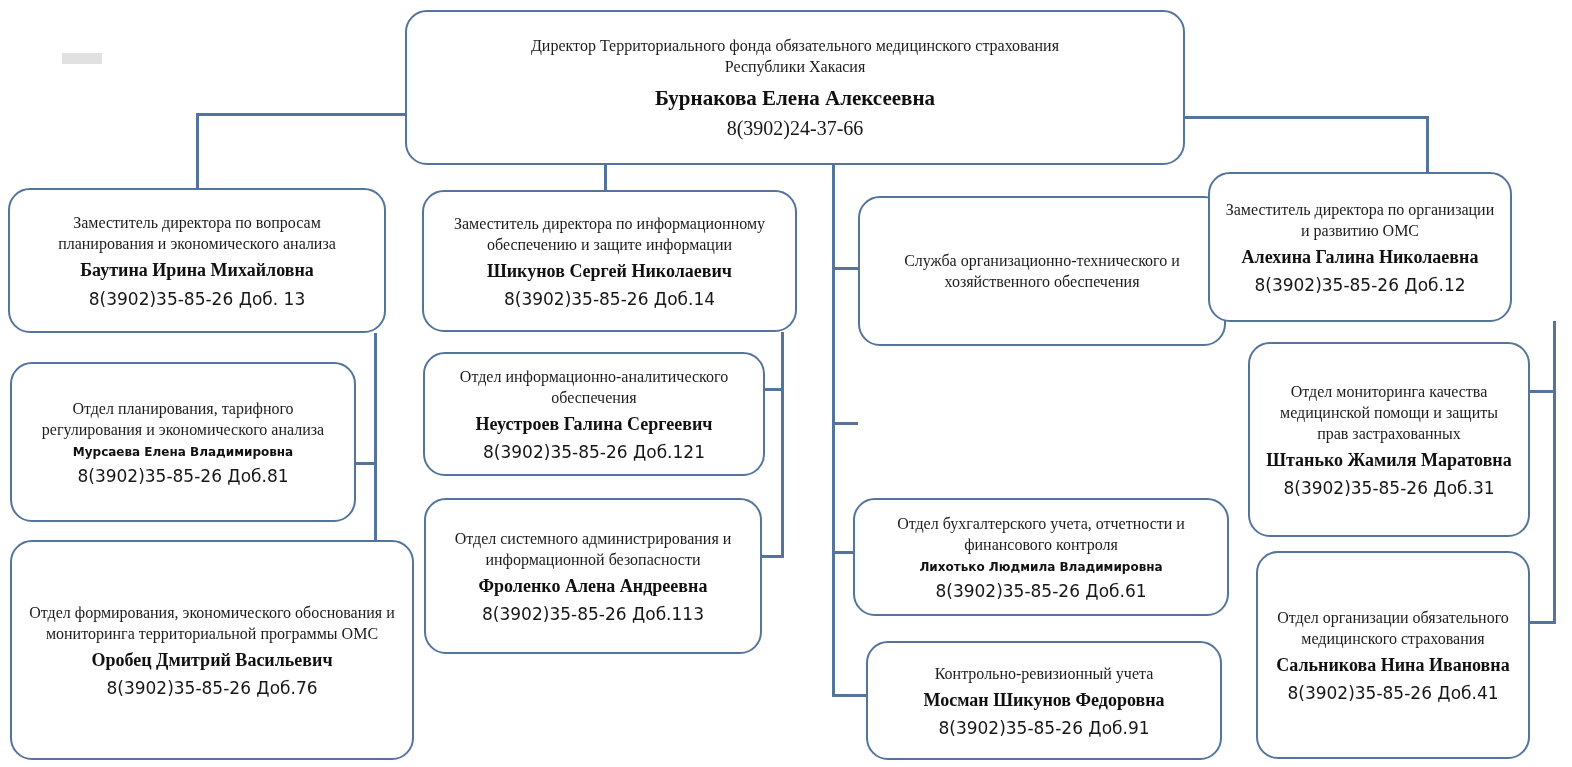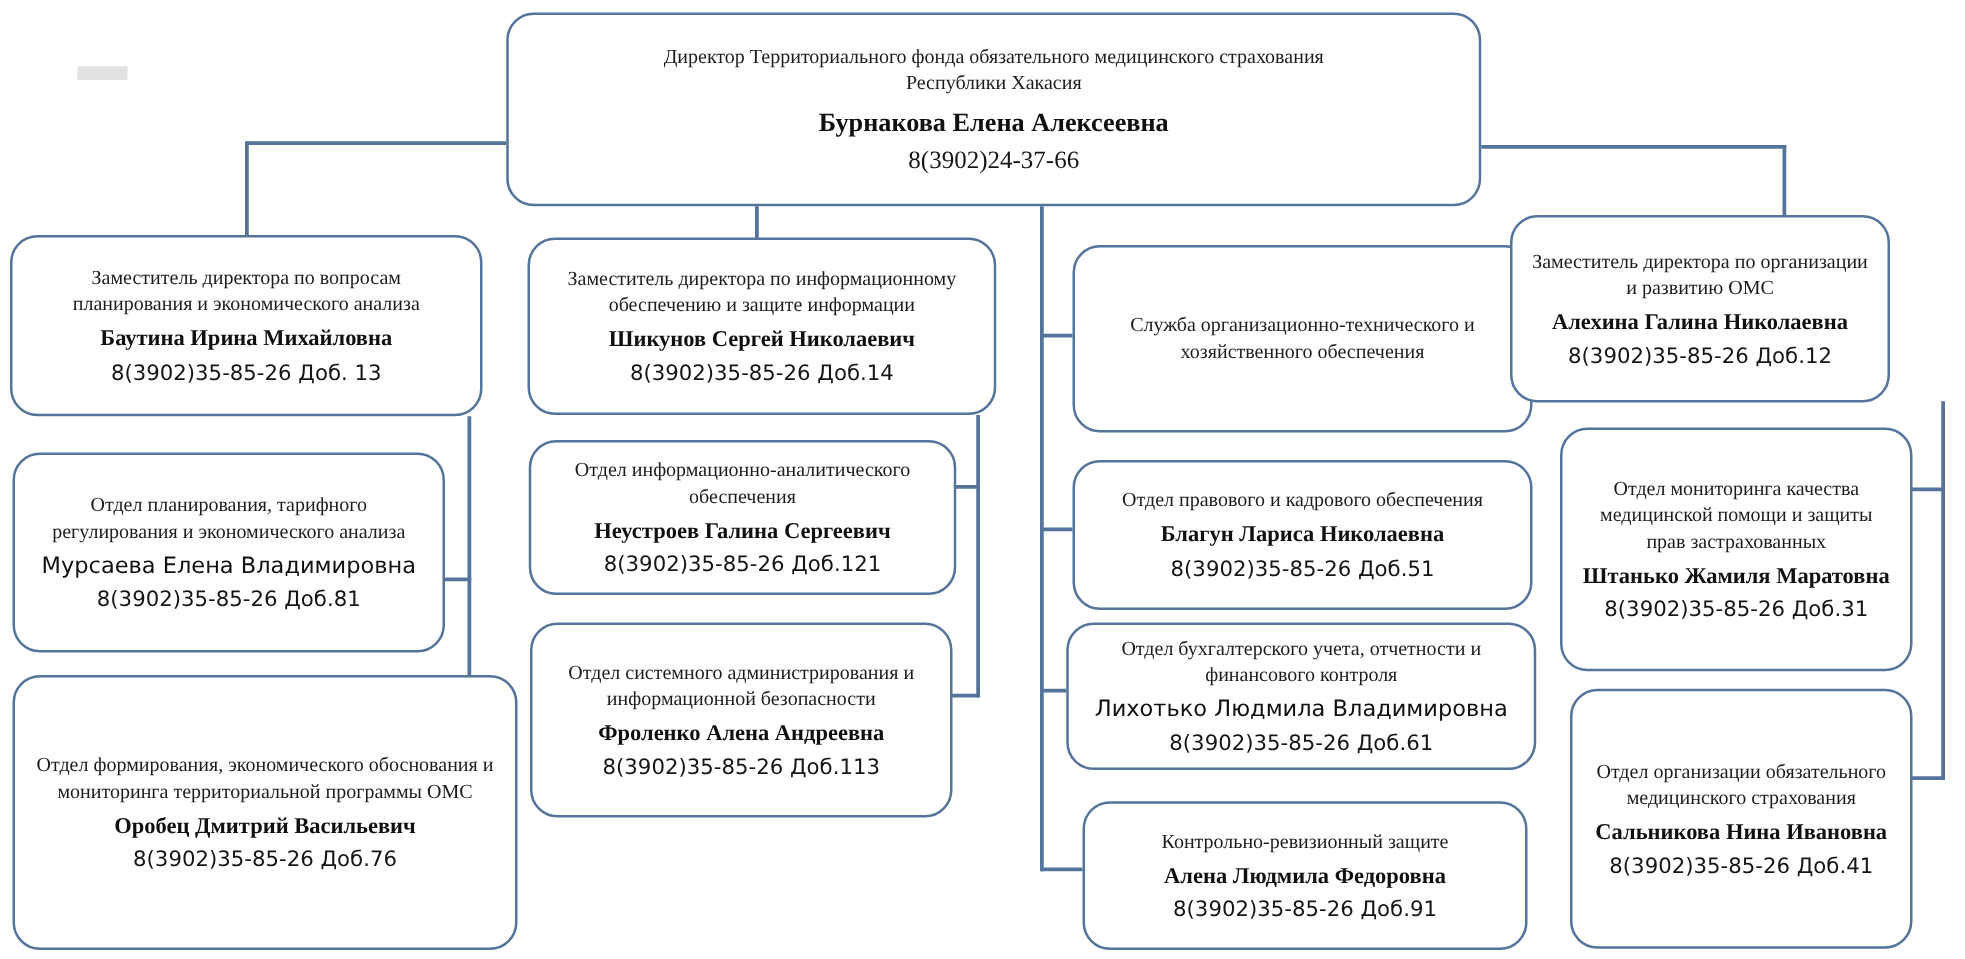--- a/index.html
+++ b/index.html
@@ -19,21 +19,21 @@
     font-family:"Liberation Serif",serif;
     font-size:16px;color:#1c1c1c;line-height:1.32;
     white-space:pre-line;
   }
   .name{
     font-family:"Liberation Serif",serif;
     font-weight:bold;font-size:18px;color:#101010;line-height:1.3;margin-top:2px;
   }
   .name.sans{
     font-family:"DejaVu Sans","Liberation Sans",sans-serif;
-    font-weight:normal;font-size:18px;
+    font-weight:bold;font-size:12px;
   }
   .phone{
     font-family:"DejaVu Sans","Liberation Sans",sans-serif;
     font-size:17px;color:#161616;margin-top:3px;
   }
   .director .name{font-size:21px;margin-top:5px;}
   .director .phone{font-family:"Liberation Serif",serif;font-size:20px;margin-top:2px;}
   .line{position:absolute;background:var(--line,#54749c);}
   .artifact{position:absolute;background:#c9c9c9;opacity:.55;}
 </style>
@@ -103,35 +103,30 @@
   <div class="box" style="left:424px;top:498px;width:338px;height:156px">
     <div class="title">Отдел системного администрирования и информационной безопасности</div>
     <div class="name">Фроленко Алена Андреевна</div>
     <div class="phone">8(3902)35-85-26 Доб.113</div>
   </div>
 
   <div class="box" style="left:858px;top:196px;width:368px;height:150px">
     <div class="title">Служба организационно-технического и хозяйственного обеспечения</div>
   </div>
 
-  <div class="box" style="left:858px;top:368px;width:368px;height:120px">
-    <div class="title">Отдел правового и кадрового обеспечения</div>
-    <div class="name">Благун Лариса Николаевна</div>
-    <div class="phone">8(3902)35-85-26 Доб.51</div>
-  </div>
 
   <div class="box" style="left:853px;top:498px;width:376px;height:118px">
     <div class="title">Отдел бухгалтерского учета, отчетности и финансового контроля</div>
     <div class="name sans">Лихотько Людмила Владимировна</div>
     <div class="phone">8(3902)35-85-26 Доб.61</div>
   </div>
 
   <div class="box" style="left:866px;top:641px;width:356px;height:119px">
-    <div class="title">Контрольно-ревизионный защите</div>
-    <div class="name">Алена Людмила Федоровна</div>
+    <div class="title">Контрольно-ревизионный учета</div>
+    <div class="name">Мосман Шикунов Федоровна</div>
     <div class="phone">8(3902)35-85-26 Доб.91</div>
   </div>
 
   <div class="box" style="left:1208px;top:172px;width:304px;height:150px">
     <div class="title">Заместитель директора по организации и развитию ОМС</div>
     <div class="name">Алехина Галина Николаевна</div>
     <div class="phone">8(3902)35-85-26 Доб.12</div>
   </div>
 
   <div class="box" style="left:1248px;top:342px;width:282px;height:195px">

